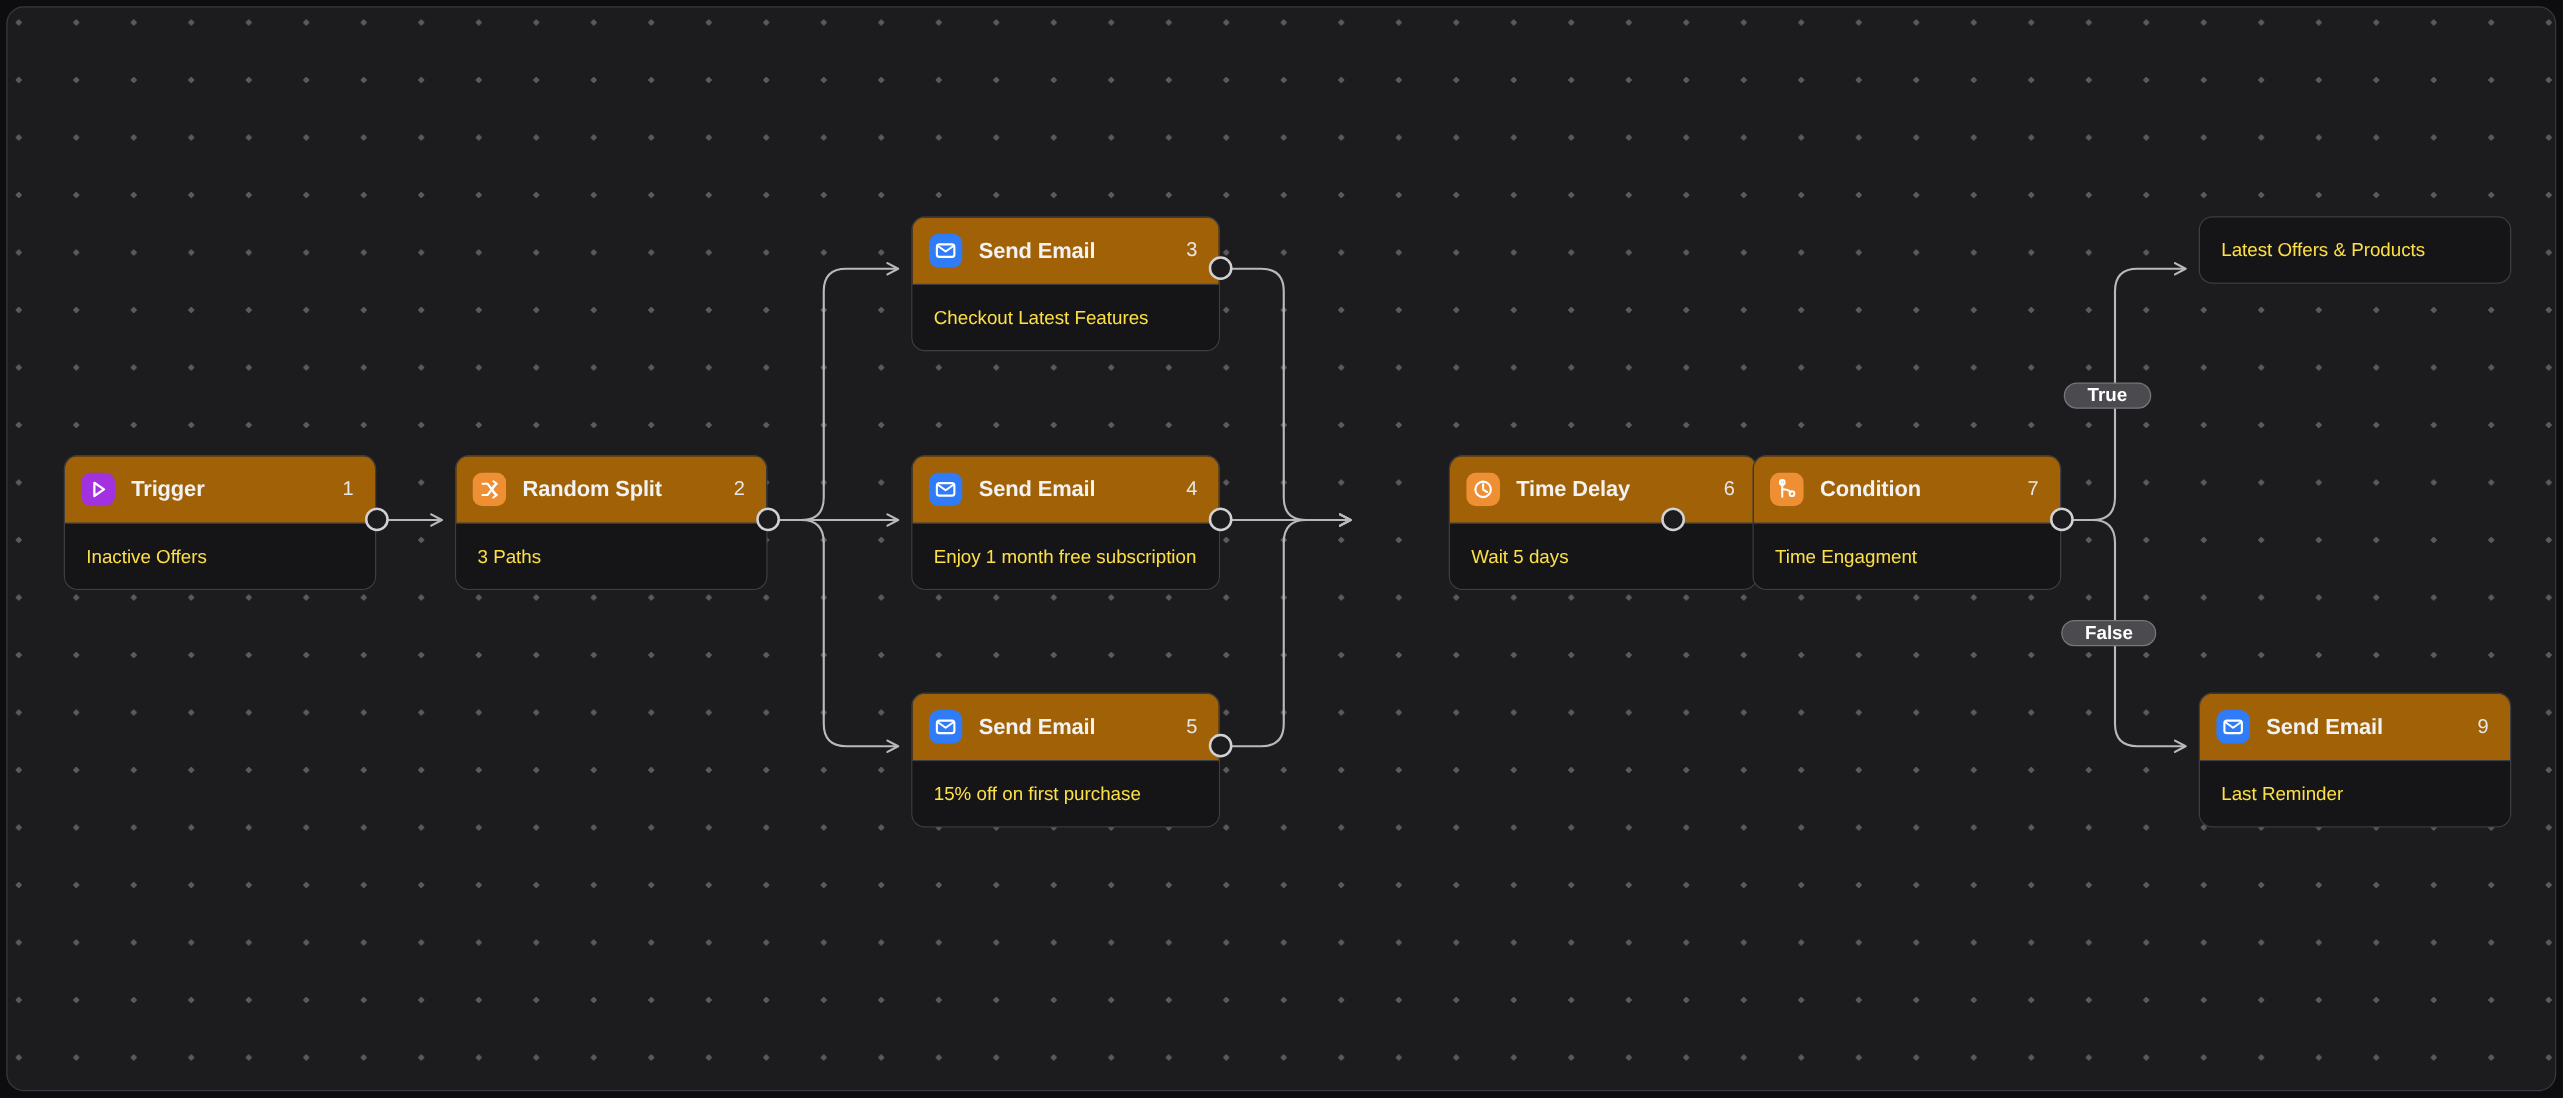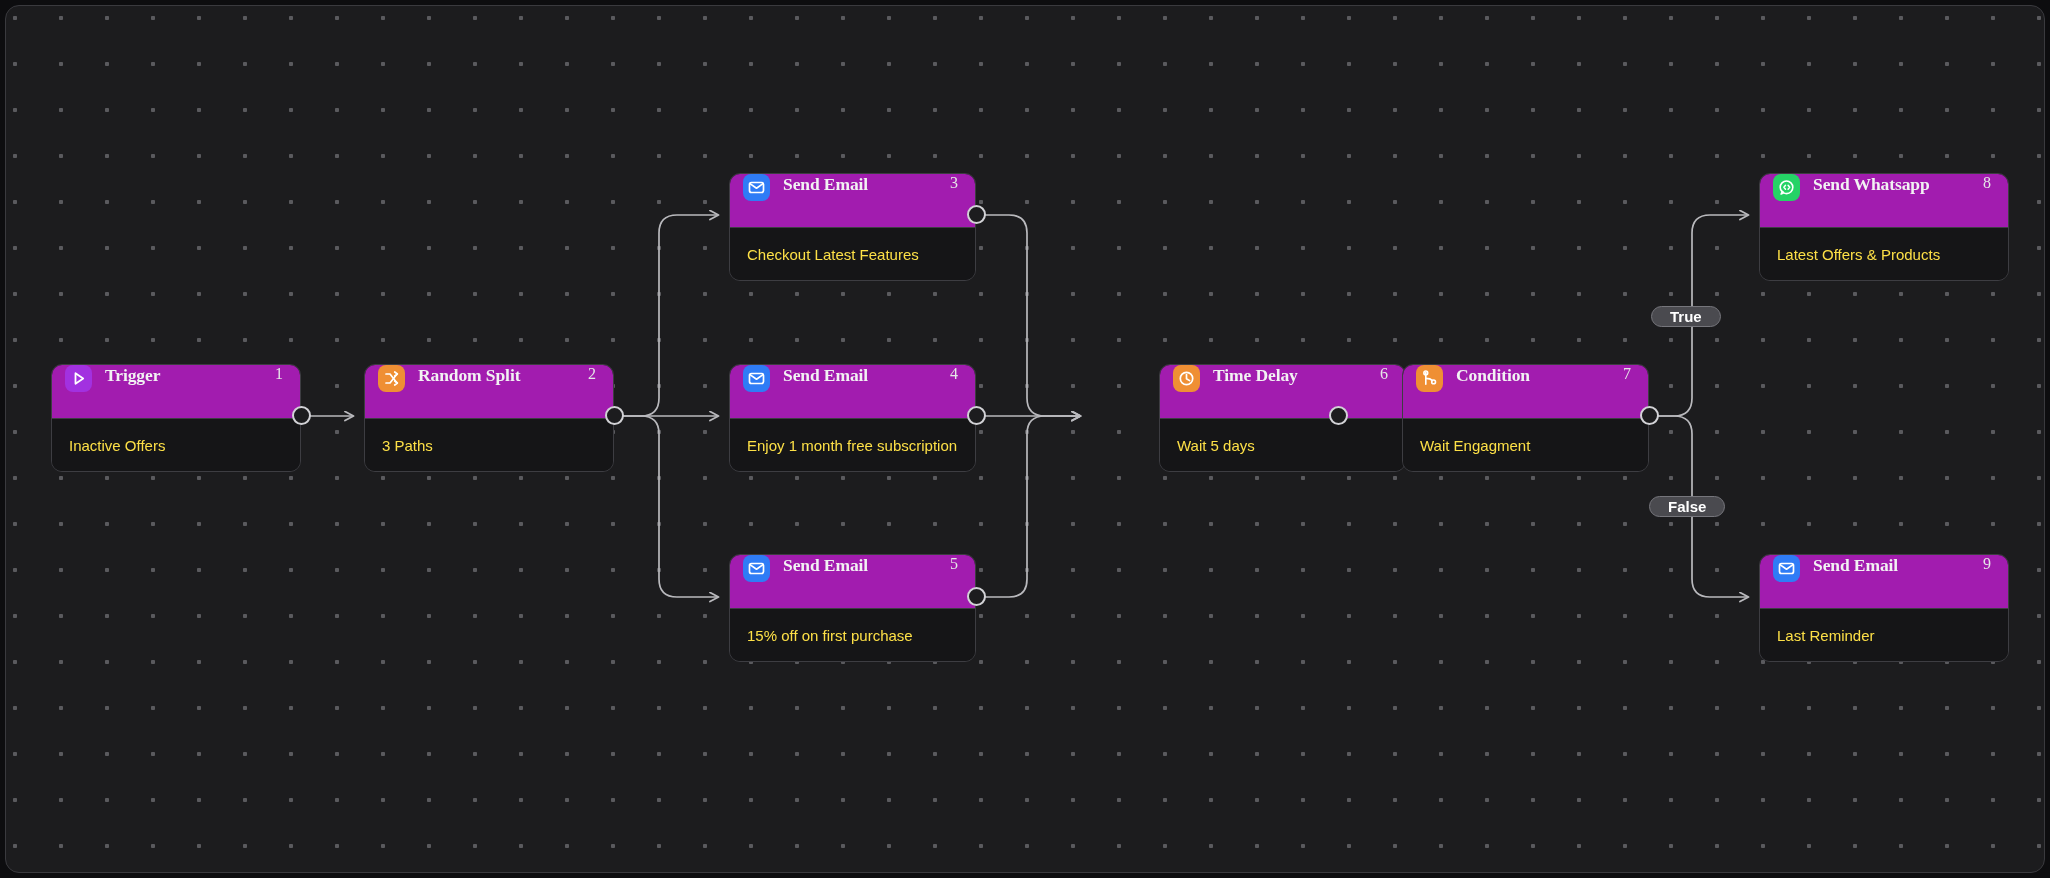--- a/index.html
+++ b/index.html
@@ -24,26 +24,25 @@
   #edges { position: absolute; left: 0; top: 0; width: 2040px; height: 868px; }
 
   .node {
     position: absolute;
     background: #151517;
     border: 1px solid #3d3d42;
     border-radius: 11px;
     overflow: hidden;
   }
   .node-header {
-    display: flex; 
+    display: flex; align-items: center;
     height: 54px;
     padding: 0 17px 0 13px;
     border-bottom: 1px solid #3d3d42;
-    background: #a21caf;
-    font-family: Liberation Serif, serif;
+    background: #a16207;
   }
   .node-icon {
     width: 27px; height: 27px;
     border-radius: 8px;
     flex: 0 0 auto;
     display: flex; align-items: center; justify-content: center;
     margin-right: 13px;
   }
   .node-icon svg { display: block; }
   .node-title {
@@ -240,38 +239,25 @@
             <circle cx="9.8" cy="7.9" r="1.9"></circle>
             <circle cx="17.6" cy="16.9" r="1.9"></circle>
             <path d="M9.8 13.4 C 13.4 13.4 15.6 14.6 16.6 15.6"></path>
           </g>
         </svg>
       </span>
       <span class="node-title">Condition</span>
       <span class="node-num">7</span>
     </div>
     <div class="node-body">
-      <span class="node-sub">Wait Engagment</span>
+      <span class="node-sub">Time Engagment</span>
     </div>
   </div>
 
   <div class="node" id="node-send-whatsapp" style="left: 1753px; top: 167px; width: 250px;">
-    <div class="node-header">
-      <span class="node-icon">
-        <svg width="27" height="27" viewBox="0 0 27 27">
-          <rect x="0" y="0" width="27" height="27" rx="8" fill="#25d366"></rect>
-          <path d="M19.8 13.2 A6.3 6.3 0 1 1 13.5 7 A6.3 6.3 0 0 1 19.8 13.2 Z
-                   M9.4 17.4 L8.1 20.0 L10.9 18.8 Z" fill="none" stroke="#ffffff" stroke-width="1.6" stroke-linejoin="round"></path>
-          <path d="M12.5 11.3 L10.9 13.3 L12.5 15.2" fill="none" stroke="#ffffff" stroke-width="1.5" stroke-linecap="round" stroke-linejoin="round"></path>
-          <path d="M15.1 11.3 L16.7 13.3 L15.1 15.2" fill="none" stroke="#ffffff" stroke-width="1.5" stroke-linecap="round" stroke-linejoin="round"></path>
-        </svg>
-      </span>
-      <span class="node-title">Send Whatsapp</span>
-      <span class="node-num">8</span>
-    </div>
     <div class="node-body">
       <span class="node-sub">Latest Offers &amp; Products</span>
     </div>
   </div>
 
   <div class="node" id="node-send-email-9" style="left: 1753px; top: 548px; width: 250px;">
     <div class="node-header">
       <span class="node-icon">
         <svg width="27" height="27" viewBox="0 0 27 27">
           <rect x="0" y="0" width="27" height="27" rx="8" fill="#2f7cf6"></rect>

